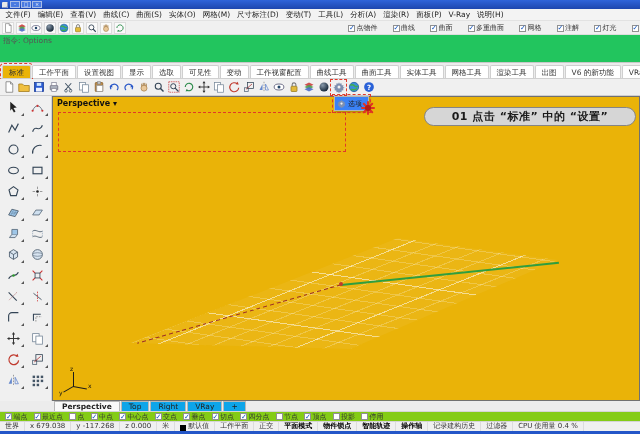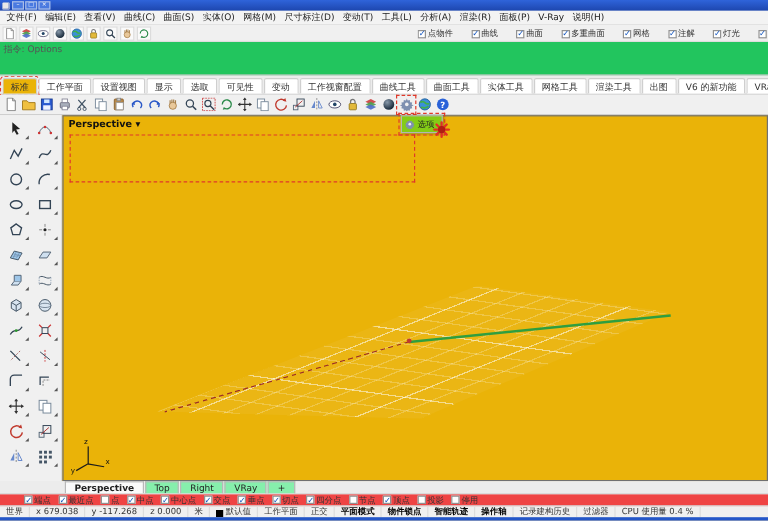--- a/index.html
+++ b/index.html
@@ -45,21 +45,21 @@
   .tab.ann{outline:1px dashed #e0392a;outline-offset:1px}
 
   
   .toolband{position:absolute;top:79px;left:0;width:640px;height:17px;background:#f0f0f0;border-bottom:1px solid #cfcfcf;
             display:flex;align-items:center;padding-left:2px}
   .tbi{width:13px;height:13px;margin-right:2px;flex:none;display:flex;align-items:center;justify-content:center}
   .tbi svg{width:12px;height:12px}
   .tbi.boxed{outline:1px dashed #e0392a;outline-offset:1px}
 
   
-  .popup{position:absolute;left:334px;top:96px;width:35px;height:15px;background:#84cc16;border:1px solid #b5b5b5;
+  .popup{position:absolute;left:334px;top:96px;width:35px;height:15px;background:#3b82f6;border:1px solid #b5b5b5;
          outline:1px dashed #e0392a;outline-offset:1px;box-shadow:1px 1px 2px rgba(0,0,0,.3);
          display:flex;align-items:center;gap:2px;padding:0 2px;z-index:6}
   .popup svg{width:9px;height:9px;flex:none}
   .popup-label{font-size:7px;color:#222;white-space:nowrap}
   .burst{position:absolute;left:361px;top:101px;width:14px;height:14px;z-index:7}
   .burst i{position:absolute;left:6px;top:0;width:2px;height:14px;background:#e03222;border-radius:1px}
   .burst i:nth-child(2){transform:rotate(45deg)}
   .burst i:nth-child(3){transform:rotate(90deg)}
   .burst i:nth-child(4){transform:rotate(135deg)}
   .burst b{position:absolute;left:4px;top:4px;width:6px;height:6px;border-radius:50%;background:#b01e12}
@@ -95,26 +95,26 @@
   .tripod{position:absolute;left:8px;top:272px;width:30px;height:28px}
   .tripod .tz{position:absolute;left:12px;top:3px;width:1.2px;height:15px;background:#1c1c1c}
   .tripod .tx{position:absolute;left:12px;top:17px;width:14px;height:1.2px;background:#1c1c1c;transform:rotate(10deg);transform-origin:0 50%}
   .tripod .ty{position:absolute;left:12px;top:17px;width:11px;height:1.2px;background:#1c1c1c;transform:rotate(150deg);transform-origin:0 50%}
   .tripod span{position:absolute;font-size:6px;color:#111}
   .tripod .lz{left:9px;top:-4px}.tripod .lx{left:27px;top:13px}.tripod .ly{left:-2px;top:20px}
 
   
   .vptabs{position:absolute;top:401px;left:0;width:640px;height:11px;background:#ececec;border-bottom:1px solid #d5d5d5;
           display:flex;align-items:flex-end;padding-left:54px;gap:1px}
-  .vtab{height:10px;line-height:8px;padding:1px 7px;font-size:7.5px;background:#86efac;border:1px solid #b8b8b8;border-bottom:none;white-space:nowrap}
+  .vtab{height:10px;line-height:8px;padding:1px 7px;font-size:7.5px;background:#0ea5e9;border:1px solid #b8b8b8;border-bottom:none;white-space:nowrap}
   .vtab.active{background:#fafafa;font-weight:bold}
 
   
-  .osnap{position:absolute;top:412px;left:0;width:640px;height:10px;background:#ef4444;border-bottom:1px solid #d5d5d5;
-         display:flex;align-items:center;padding-left:20px;gap:6px;overflow:hidden}
+  .osnap{position:absolute;top:412px;left:0;width:640px;height:10px;background:#84cc16;border-bottom:1px solid #d5d5d5;
+         display:flex;align-items:center;padding-left:5px;gap:6px;overflow:hidden}
 
   
   .status{position:absolute;top:422px;left:0;width:640px;height:9px;background:#f0f0f0;display:flex;align-items:stretch;overflow:hidden}
   .scell{padding:0 5px;border-right:1px solid #dcdcdc;font-size:7px;line-height:9px;white-space:nowrap;display:flex;align-items:flex-end;gap:2px;color:#333}
   .scell.b{font-weight:bold;color:#000}
   .sw{width:6px;height:6px;display:inline-block;background:#000;flex:none}
   .bluebar{position:absolute;top:431px;left:0;width:640px;height:3px;background:#2456c8}
 
   .ic{display:block}
 </style>
@@ -753,20 +753,21 @@
       </div>
     </div>
 
   <div class="vp">
     <div class="gplane"></div>
     <div class="axis-green"></div>
     <div class="axis-red"></div>
     <div class="origin"></div>
     <div class="vp-label"><span>Perspective</span> ▾</div>
     <div class="redrect"></div>
+    <div class="banner">01 点击 “标准” 中的 “设置”</div>
     <div class="tripod">
       <i class="tz"></i>
         <i class="tx"></i>
         <i class="ty"></i>
       <span class="lz">z</span>
       <span class="lx">x</span>
       <span class="ly">y</span>
     </div>
   </div>
 

